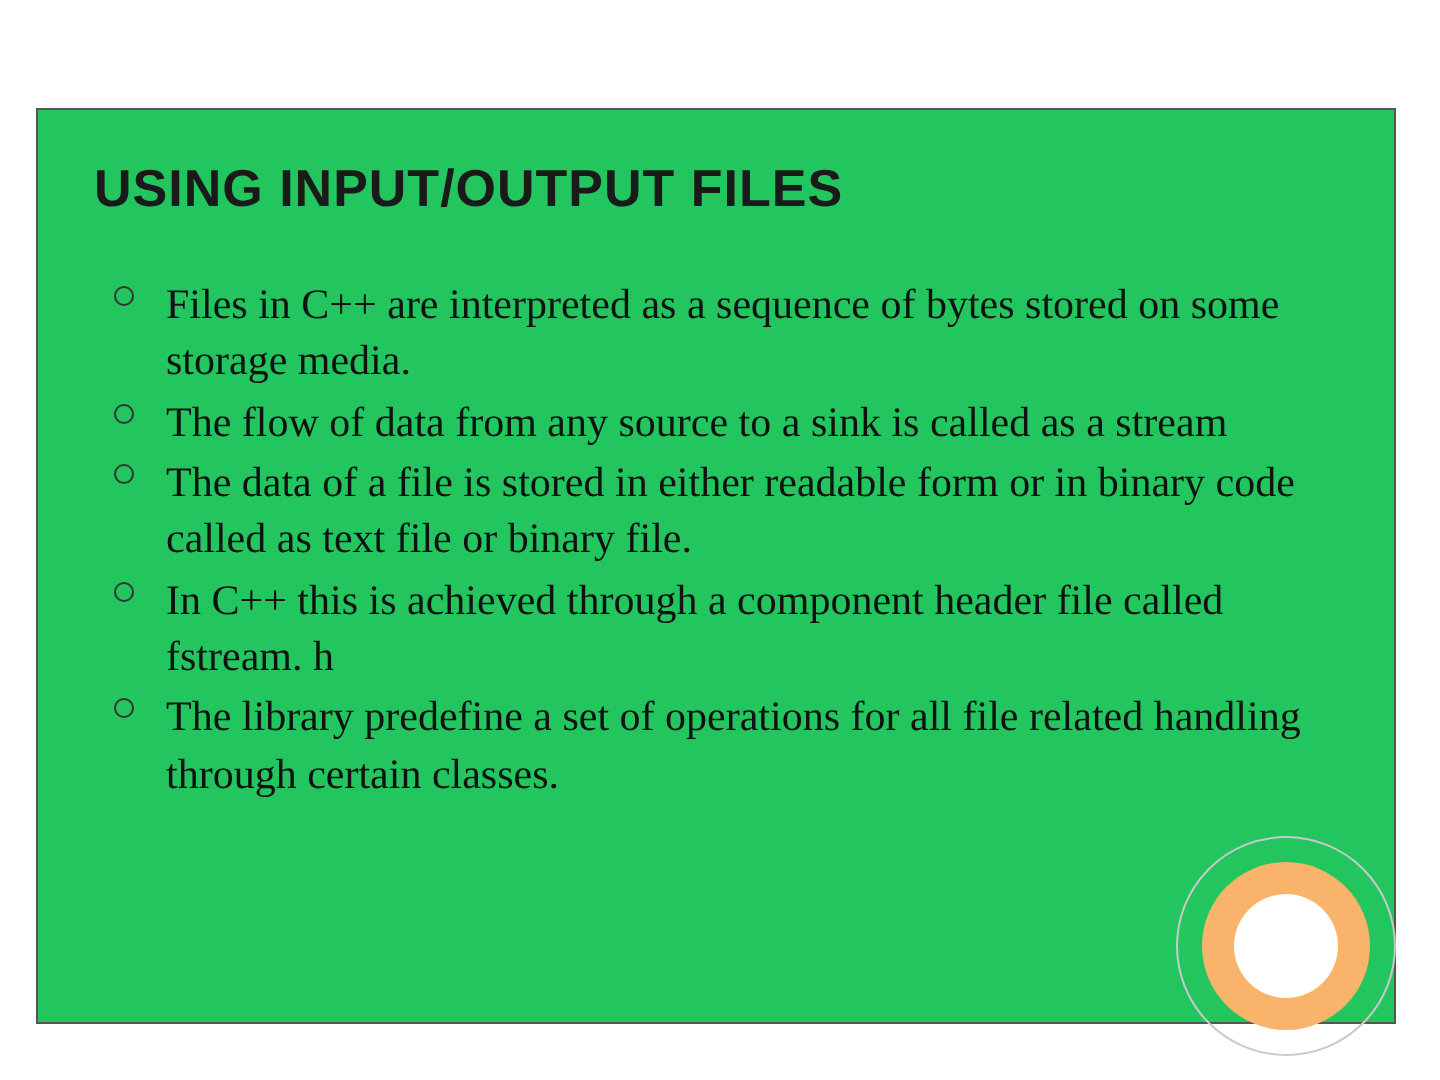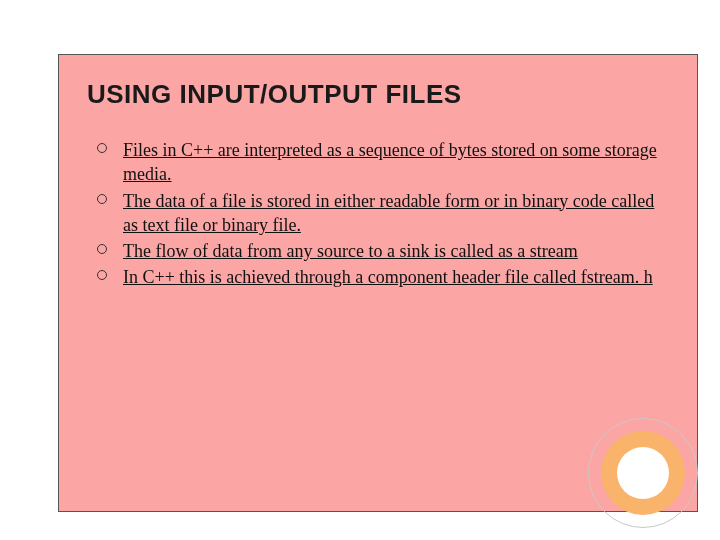--- a/index.html
+++ b/index.html
@@ -9,43 +9,41 @@
     font-family: "Times New Roman", Times, serif;
     position: relative;
   }
   .frame {
     position: absolute;
     top: 54px;
     left: 18px;
     right: 22px;
     bottom: 28px;
     border: 1px solid #555;
-    background: #fca5a5;
+    background: #22c55e;
     padding: 24px 28px 14px 28px;
-    margin-left: 40px;
   }
   .title {
     font-family: Arial, Helvetica, sans-serif;
     font-size: 26px;
     letter-spacing: 0.5px;
     color: #1a1a1a;
     margin-bottom: 28px;
   }
   ul.bullets {
     list-style: none;
     padding-left: 8px;
   }
   ul.bullets li {
     position: relative;
     padding-left: 28px;
-    font-size: 18px;
+    font-size: 21px;
     line-height: 1.35;
     color: #111;
     margin-bottom: 2px;
-    text-decoration: underline;
   }
   ul.bullets li::before {
     content: "";
     position: absolute;
     left: 2px;
     top: 5px;
     width: 8px;
     height: 8px;
     border: 1.5px solid #333;
     border-radius: 50%;
@@ -82,23 +80,24 @@
     background: #ffffff;
   }
 </style>
 </head>
 <body>
 
 <div class="frame">
   <h1 class="title">USING INPUT/OUTPUT FILES</h1>
   <ul class="bullets">
     <li>Files in C++ are interpreted as a sequence of bytes stored on some storage media.</li>
+    <li>The flow of data from any source to a sink is called as a stream</li>
     <li>The data of a file is stored in either readable form or in binary code called as text file or binary file.</li>
-    <li>The flow of data from any source to a sink is called as a stream</li>
     <li>In C++ this is achieved through a component header file called fstream. h</li>
+    <li>The library predefine a set of operations for all file related handling through certain classes.</li>
   </ul>
 </div>
 
 <div class="circle-deco">
   <div class="ring-outer"></div>
   <div class="ring-fill"></div>
   <div class="ring-inner"></div>
 </div>
 
 </body></html>

